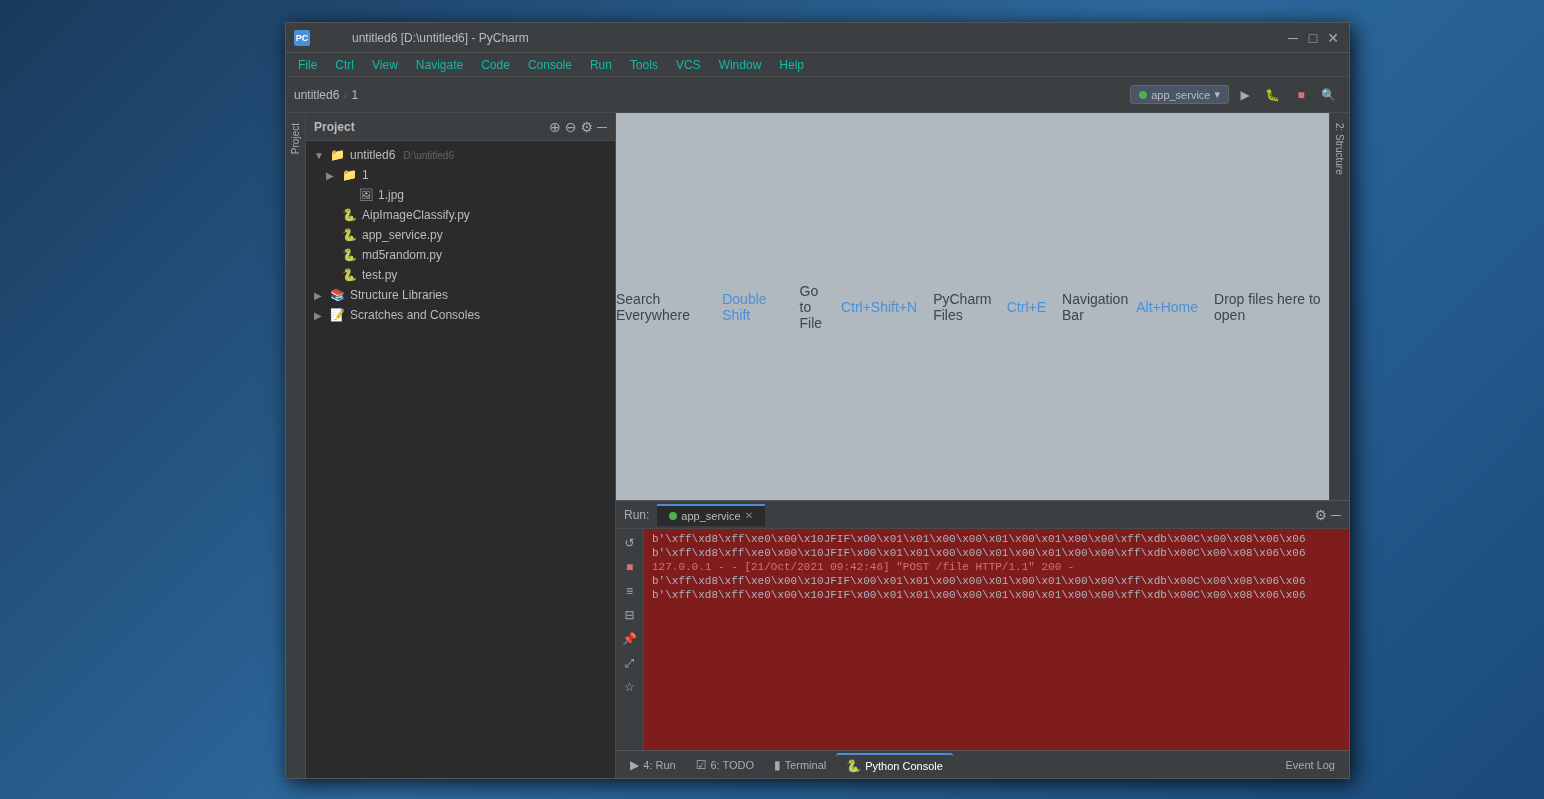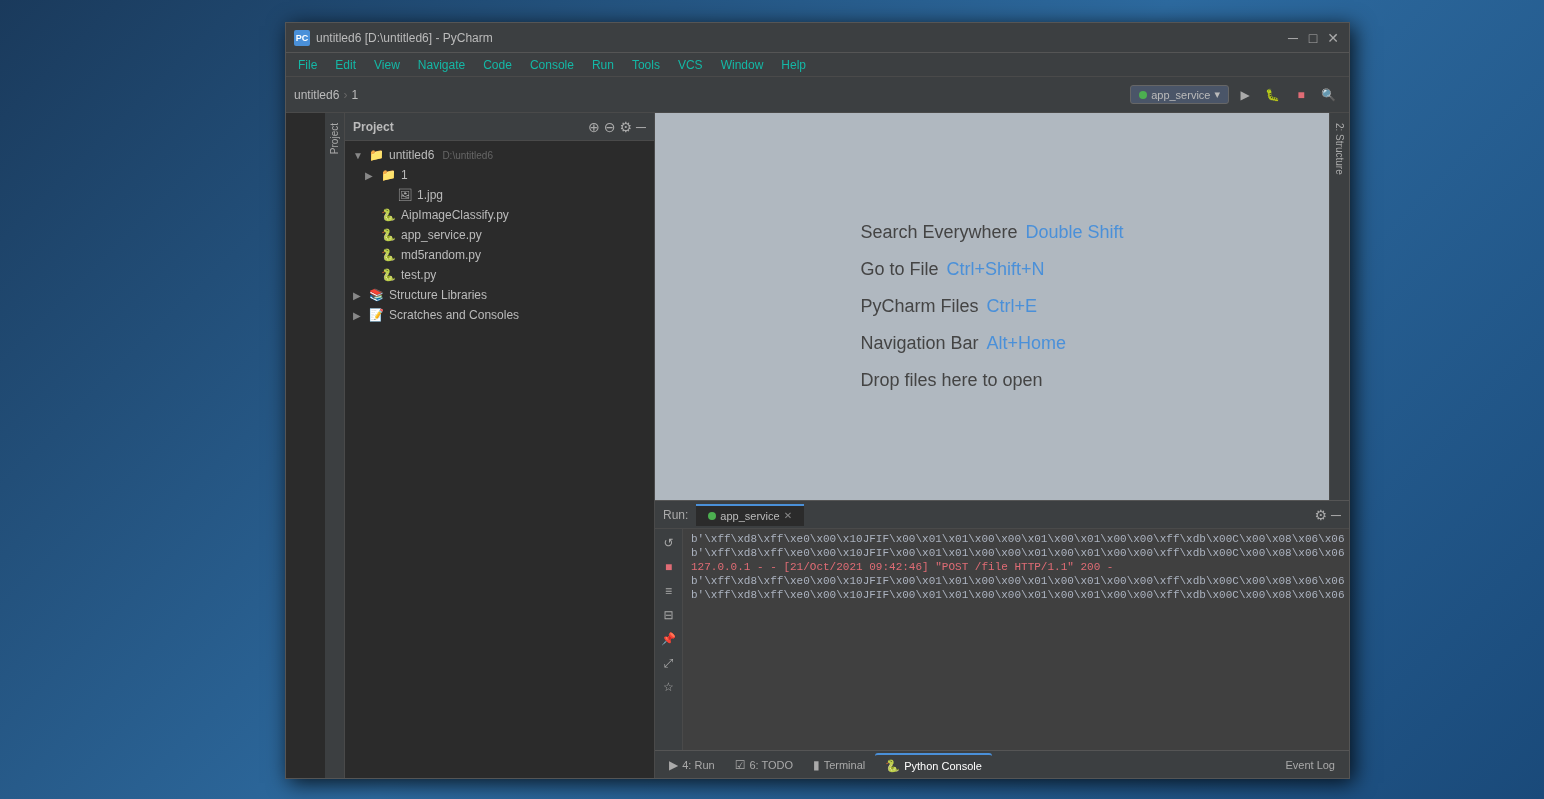--- a/index.html
+++ b/index.html
@@ -38,20 +38,21 @@
       background: #4a90d9;
       border-radius: 2px;
       margin-right: 6px;
       display: flex; align-items: center; justify-content: center;
       color: white; font-size: 10px; font-weight: bold;
     }
     .title-bar-text {
       color: #bbbbbb;
       font-size: 12px;
       flex: 1;
+      margin-left: 36px;
     }
     .title-bar-controls {
       display: flex;
       gap: 4px;
     }
     .title-btn {
       width: 16px;
       height: 16px;
       display: flex;
       align-items: center;
@@ -128,21 +129,20 @@
       color: #aaa;
       cursor: pointer;
       border-radius: 3px;
     }
 
     
     .main-content {
       display: flex;
       flex: 1;
       overflow: hidden;
-      padding-left: 39px;
     }
 
     
     .sidebar-tabs-left {
       width: 20px;
       background: #3c3f41;
       display: flex;
       flex-direction: column;
       align-items: center;
       border-right: 1px solid #4a4a4a;
@@ -216,24 +216,24 @@
       flex: 1;
       background: #b0b8c0;
       display: flex;
       flex-direction: column;
       align-items: center;
       justify-content: center;
       position: relative;
     }
     .editor-hints {
       display: flex;
-      flex-direction: column;
+      flex-direction: row;
       gap: 16px;
       color: #666;
-      font-size: 18px;
+      font-size: 14px;
     }
     .hint-row {
       display: flex;
       align-items: center;
       gap: 8px;
     }
     .hint-label { color: #444; }
     .hint-shortcut { color: #4a90d9; }
 
     
@@ -302,21 +302,21 @@
       cursor: pointer;
       font-size: 12px;
     }
     .run-output {
       flex: 1;
       overflow-y: auto;
       padding: 4px 8px;
       font-family: 'Courier New', monospace;
       font-size: 11px;
       color: #aaa;
-      background: #404040;
+      background: #7f1d1d;
     }
     .run-line { white-space: pre; margin-bottom: 2px; }
     .run-line.red { color: #e06c75; }
     .run-line.normal { color: #abb2bf; }
 
     
     .bottom-tabs {
       background: #3c3f41;
       height: 28px;
       display: flex;
@@ -358,21 +358,21 @@
       <span class="title-bar-text">untitled6 [D:\untitled6] - PyCharm</span>
       <div class="title-bar-controls">
         <div class="title-btn">─</div>
         <div class="title-btn">□</div>
         <div class="title-btn close">✕</div>
       </div>
     </div>
 
     <div class="menu-bar">
       <div class="menu-item">File</div>
-      <div class="menu-item">Edit</div>
+      <div class="menu-item">Ctrl</div>
       <div class="menu-item">View</div>
       <div class="menu-item">Navigate</div>
       <div class="menu-item">Code</div>
       <div class="menu-item">Console</div>
       <div class="menu-item">Run</div>
       <div class="menu-item">Tools</div>
       <div class="menu-item">VCS</div>
       <div class="menu-item">Window</div>
       <div class="menu-item">Help</div>
     </div>

